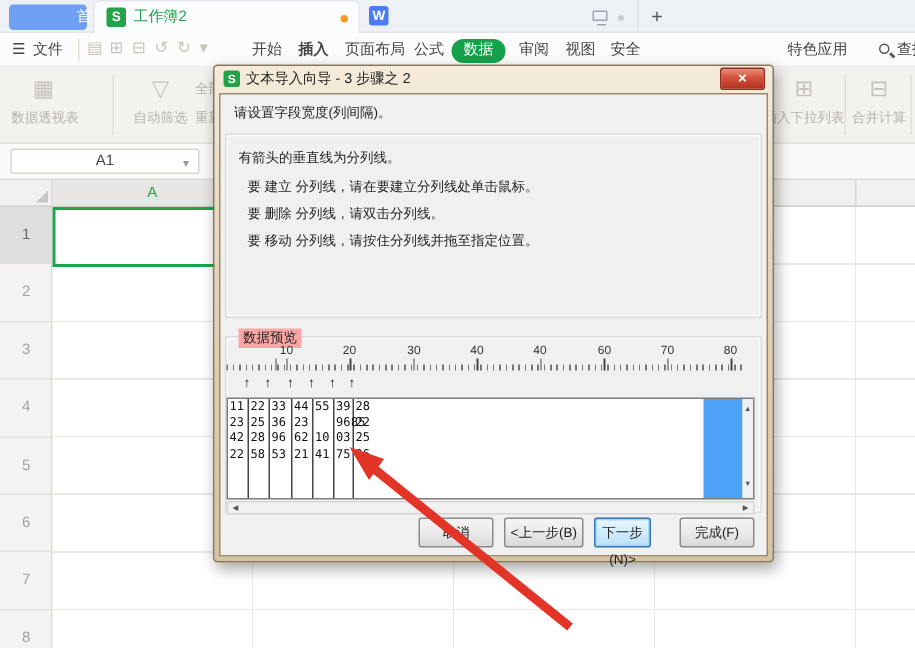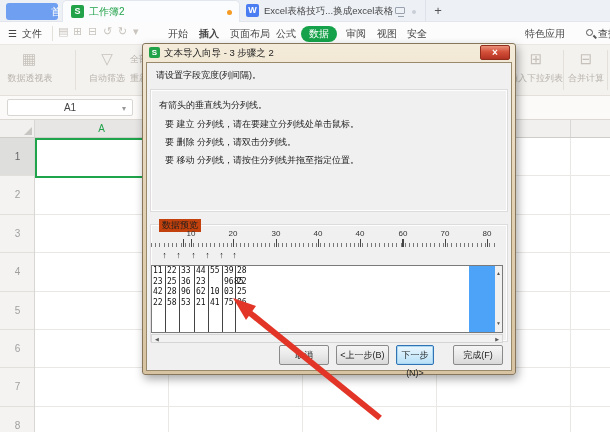--- a/index.html
+++ b/index.html
@@ -57,21 +57,21 @@
 
   
   .dialog { left:142px; top:43px; width:374px; height:332px; border:1px solid #86765c; border-radius:3px;
     background:linear-gradient(#f4ebda,#e3d2b4 45%,#d7c3a1); box-shadow:2px 4px 10px rgba(0,0,0,0.35); z-index:10; }
   .dlg-title { left:7px; top:2px; height:14px; font-size:9.5px; color:#222; line-height:14px; }
   .dlg-close { right:5px; top:1px; width:30px; height:15px; border:1px solid #8f2c1c; border-radius:2px;
     background:linear-gradient(#e8907a,#d4503a 45%,#b23222); color:#fff; font-size:10px; font-weight:bold; text-align:center; line-height:13px; }
   .dlg-client { left:3px; top:18px; width:366px; height:309px; background:#f0f0f0; border:1px solid #9a8a6c; }
   .dlg-text { font-size:9px; color:#1e1e1e; white-space:nowrap; }
   .groupbox { border:1px solid #dcdcdc; box-shadow:0 0 0 1px #fdfdfd inset; }
-  .gb-label { position:absolute; top:-6px; left:8px; background:#c2410c; padding:0 3px; font-size:9px; color:#1e1e1e; }
+  .gb-label { position:absolute; top:-6px; left:8px; background:#fca5a5; padding:0 3px; font-size:9px; color:#1e1e1e; }
 
   
   .ruler-num { top:4px; width:30px; text-align:center; font-size:8px; color:#333; }
   .ticks-minor { top:18px; left:0; width:346px; height:4px;
     background:repeating-linear-gradient(90deg,#777 0 1px,transparent 1px 4.23px); }
   .ticks-major { top:14px; left:0; width:346px; height:8px;
     background:repeating-linear-gradient(90deg,#444 0 1px,transparent 1px 42.3px); background-position:40px 0; }
   .break-arrow { top:24px; width:9px; text-align:center; font-size:9px; color:#222; line-height:12px; }
   .preview-box { left:0; top:40px; width:352px; height:68px; background:#fff; border:1px solid #7a7a7a; }
   .break-line { top:0; width:1px; height:66px; background:#444; }
@@ -94,21 +94,20 @@
 
   <div class="abs tabbar">
     <div class="abs home-btn">首页</div>
     <div class="abs doc-tab1">
       <div class="abs logo-sq" style="left:8px;top:4px;background:#22a249;">S</div>
       <span class="abs tab-label1" style="left:26px;">工作簿2</span>
       <div class="abs dot" style="right:7px;top:9px;width:5px;height:5px;background:#f59a23;"></div>
     </div>
     <div class="abs doc-tab2">
       <div class="abs logo-sq" style="left:6px;top:4px;background:#4a7cf2;">W</div>
-      <span class="abs tab-label2" style="left:24px;font-size:9.5px;">Excel表格技巧...换成excel表格</span>
       <div class="abs monitor" style="left:155px;top:7px;"></div>
       <div class="abs dot" style="left:172px;top:10px;width:4px;height:4px;background:#c9ced6;"></div>
     </div>
     <div class="abs plus-tab">+</div>
   </div>
 
   <div class="abs menubar">
     <span class="abs menu-item" style="left:8px;">☰</span>
     <span class="abs menu-item" style="left:22px;">文件</span>
     <div class="abs vsep" style="left:52px;top:4px;height:15px;"></div>

